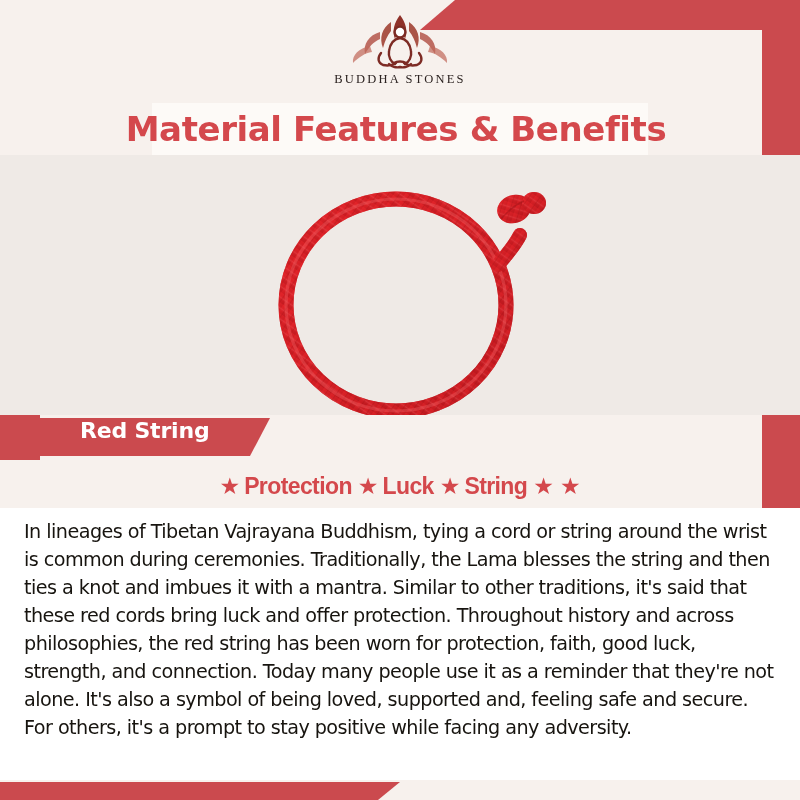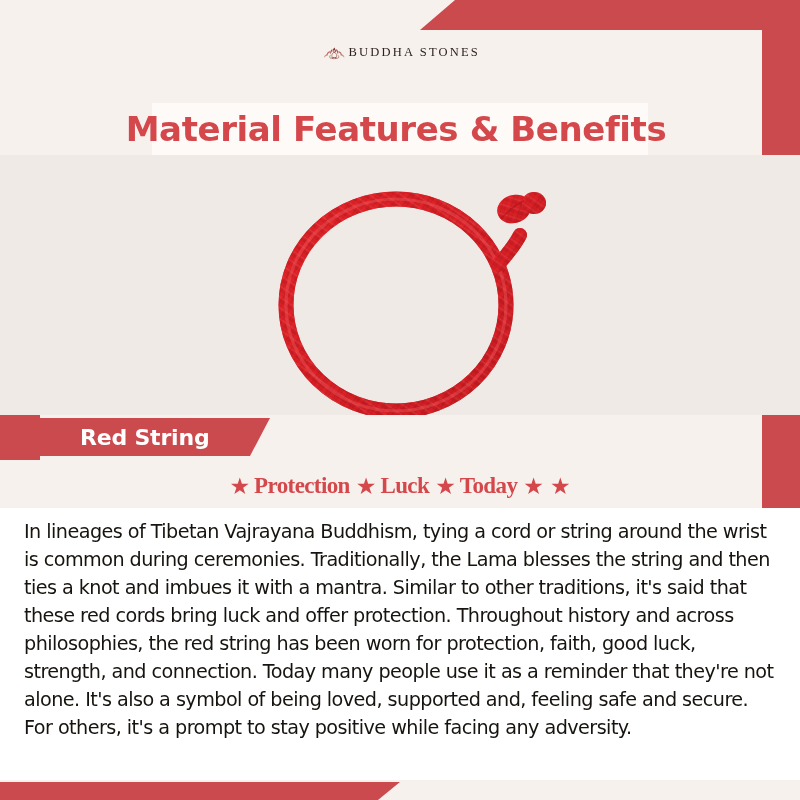--- a/index.html
+++ b/index.html
@@ -68,21 +68,21 @@
     height: 100px;
     display: flex;
     align-items: center;
     justify-content: center;
     flex-direction: column;
   }
   .logo-wrap {
     width: 160px;
     height: 96px;
     display: flex;
-    flex-direction: row;
+    flex-direction: column;
     align-items: center;
     justify-content: flex-start;
     padding-top: 6px;
     box-sizing: border-box;
   }
   .logo-mark {
     width: 132px;
     height: 66px;
     display: block;
   }
@@ -142,21 +142,21 @@
   
   .rs-banner {
     position: absolute;
     left: 22px;
     top: 418px;
     width: 248px;
     height: 38px;
     background: #cb4a4e;
     clip-path: polygon(0 0, 100% 0, calc(100% - 20px) 100%, 0 100%);
     display: flex;
-    align-items: center;
+    align-items: flex-start;
   }
   .rs-banner-label {
     color: #ffffff;
     font-family: "DejaVu Sans", sans-serif;
     font-weight: bold;
     font-size: 22px;
     padding-left: 58px;
     letter-spacing: -0.2px;
     white-space: nowrap;
   }
@@ -179,21 +179,21 @@
     gap: 4px;
   }
   .benefit-star {
     color: #d4484c;
     font-size: 23px;
     line-height: 1;
     display: inline-block;
   }
   .benefit-label {
     color: #d4484c;
-    font-family: Liberation Serif, serif;
+    font-family: Liberation Sans, sans-serif;
     font-weight: bold;
     font-size: 23px;
     letter-spacing: -0.6px;
     white-space: nowrap;
   }
 
   
   .body-block {
     position: absolute;
     left: 0;
@@ -292,21 +292,21 @@
     <div class="benefit">
       <span class="benefit-star">★</span>
       <span class="benefit-label">Protection</span>
     </div>
     <div class="benefit">
       <span class="benefit-star">★</span>
       <span class="benefit-label">Luck</span>
     </div>
     <div class="benefit">
       <span class="benefit-star">★</span>
-      <span class="benefit-label">Today</span>
+      <span class="benefit-label">String</span>
     </div>
     <div class="benefit">
       <span class="benefit-star">★</span>
     </div>
     <div class="benefit">
       <span class="benefit-star">★</span>
     </div>
   </div>
 
   <div class="body-block">

